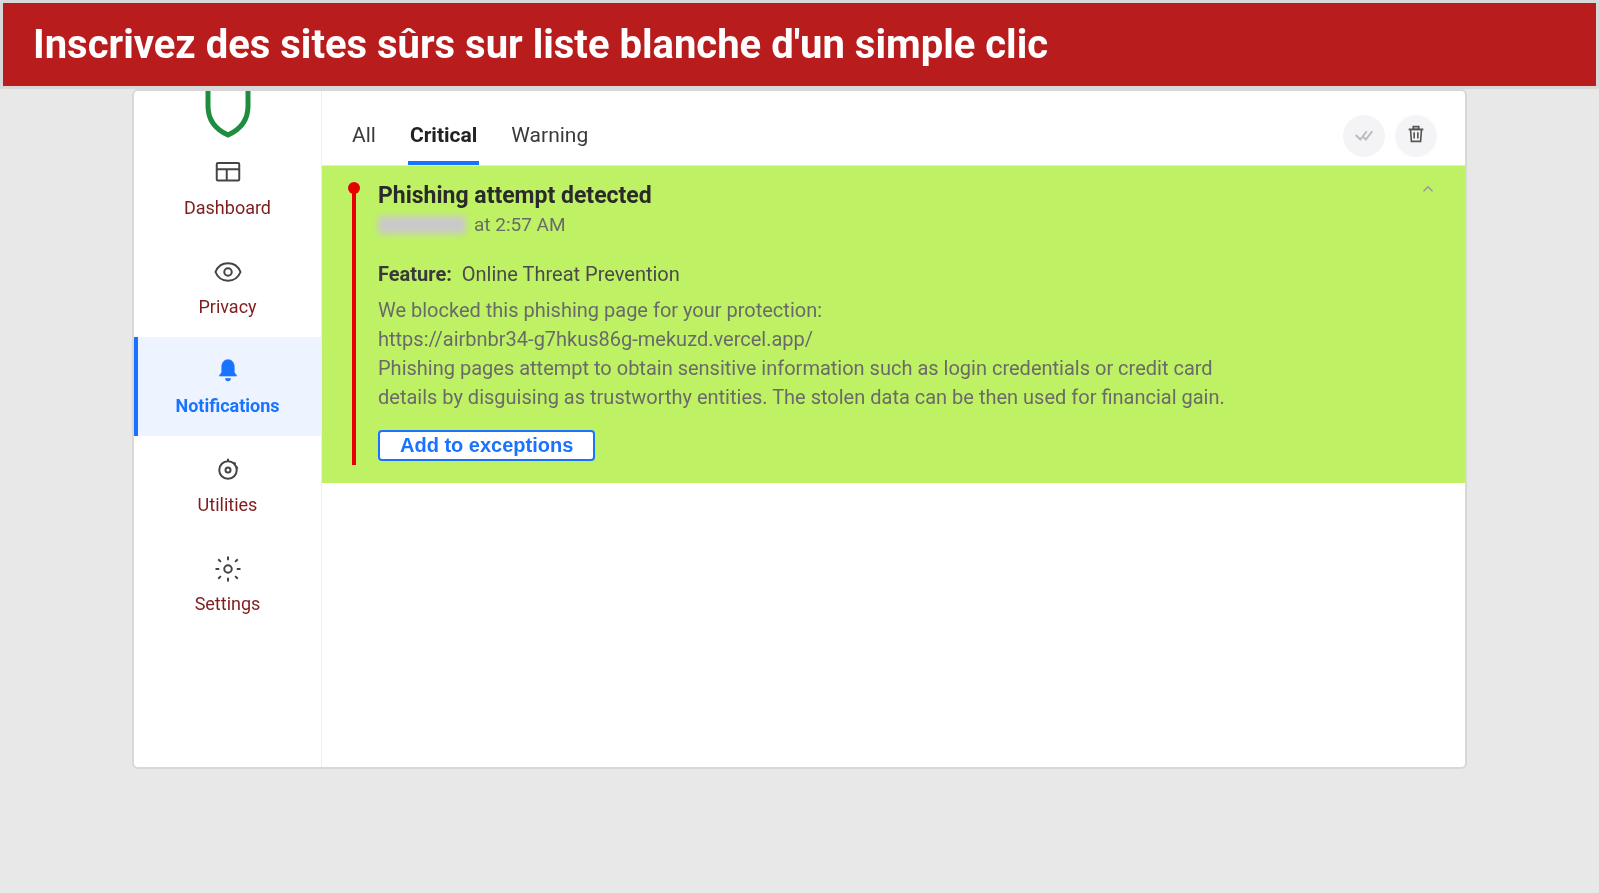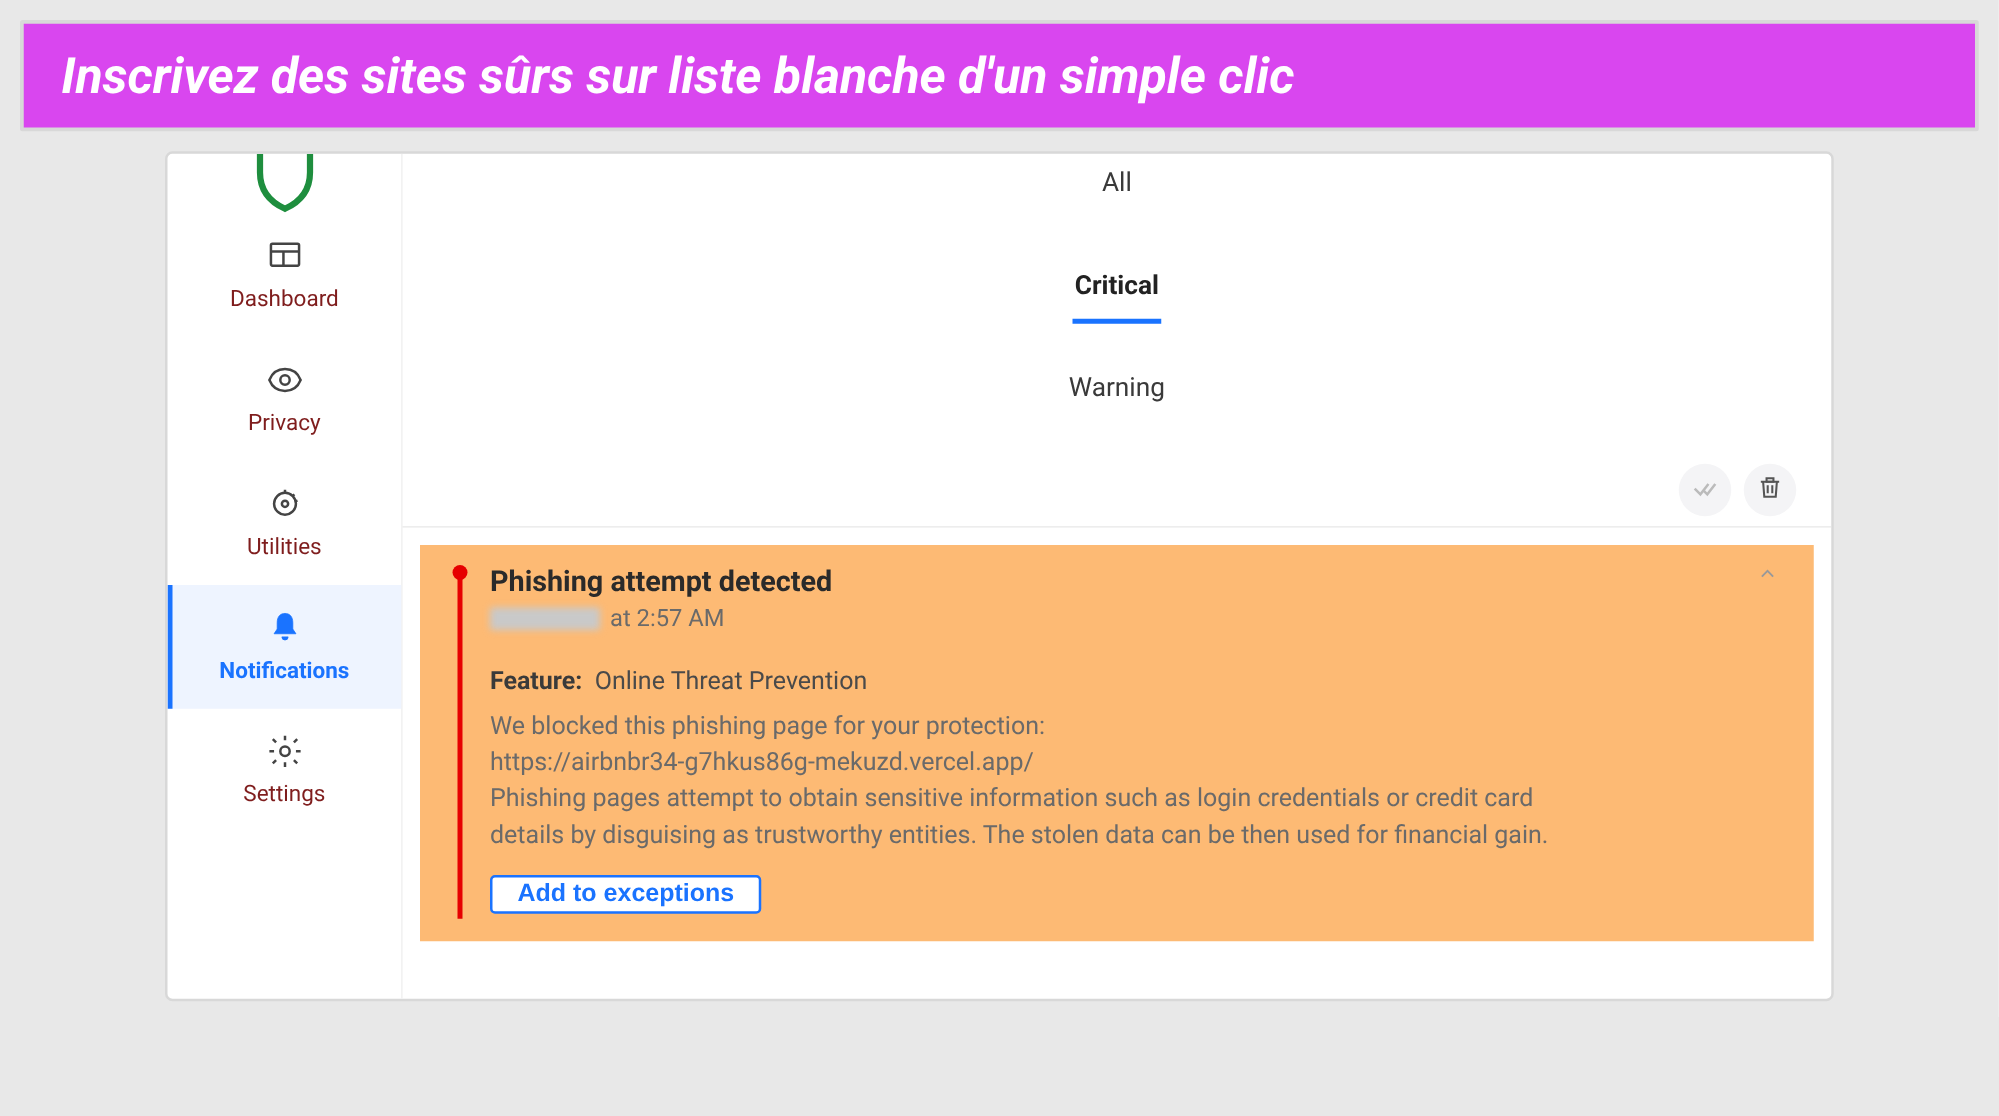--- a/index.html
+++ b/index.html
@@ -4,29 +4,27 @@
   <style>
     * { box-sizing: border-box; margin: 0; padding: 0; }
     body {
       font-family: -apple-system, BlinkMacSystemFont, "Segoe UI", Roboto, Arial, sans-serif;
       background: #e8e8e8;
       width: 1599px;
       height: 893px;
       position: relative;
     }
     .banner {
-      background: #d946ef;
+      background: #b91c1c;
       color: #fff;
       padding: 18px 30px;
       font-size: 40px;
       font-weight: 700;
       border: 3px solid #d8d8d8;
-      margin: 16px;
       border-radius: 2px;
-      font-style: italic;
     }
     .app-window {
       background: #fff;
       margin: 0 132px 30px 132px;
       border: 2px solid #d8d8d8;
       border-radius: 6px;
       display: flex;
       height: 680px;
       overflow: hidden;
     }
@@ -69,26 +67,25 @@
     }
     .sb-icon { width: 38px; height: 32px; display: flex; align-items: center; justify-content: center; }
     .sb-icon svg { width: 34px; height: 30px; }
     .main {
       flex: 1;
       display: flex;
       flex-direction: column;
     }
     .tab-row {
       display: flex;
-      align-items: center;
-      padding: 2px 28px 0 28px;
+      align-items: flex-end;
+      padding: 22px 28px 0 28px;
       gap: 30px;
       border-bottom: 1px solid #e8e8e8;
       position: relative;
-      flex-direction: column;
     }
     .tab {
       font-size: 21px;
       color: #3a3a3a;
       padding: 10px 2px 14px 2px;
       cursor: pointer;
       border-bottom: 4px solid transparent;
     }
     .tab.active {
       font-weight: 700;
@@ -106,22 +103,22 @@
       width: 42px;
       height: 42px;
       border-radius: 50%;
       background: #f4f4f6;
       display: flex;
       align-items: center;
       justify-content: center;
       cursor: pointer;
     }
     .notification-card {
-      background: #fdba74;
-      margin: 14px;
+      background: #bef264;
+      margin: 0;
       padding: 16px 30px 22px 30px;
       position: relative;
     }
     .timeline {
       position: absolute;
       left: 30px;
       top: 20px;
       bottom: 18px;
       width: 4px;
       background: #e60000;
@@ -223,41 +220,41 @@
     <div class="sidebar-item">
       <span class="sb-icon">
         <svg viewBox="0 0 24 24" fill="none" stroke="#444" stroke-width="1.6">
             <path d="M2 12 C4 7 8 5 12 5 C16 5 20 7 22 12 C20 17 16 19 12 19 C8 19 4 17 2 12 Z"></path>
             <circle cx="12" cy="12" r="3"></circle>
           </svg>
       </span>
       <span>Privacy</span>
     </div>
 
+    <div class="sidebar-item active">
+      <span class="sb-icon">
+        <svg viewBox="0 0 24 24" fill="#1a73ff" stroke="#1a73ff" stroke-width="0.5">
+            <path d="M12 3 C9 3 7 5 7 9 V13 L5 16 H19 L17 13 V9 C17 5 15 3 12 3 Z"></path>
+            <path d="M10 18 A2 2 0 0 0 14 18 Z"></path>
+          </svg>
+      </span>
+      <span>Notifications</span>
+    </div>
+
     <div class="sidebar-item">
       <span class="sb-icon">
         <svg viewBox="0 0 24 24" fill="none" stroke="#444" stroke-width="1.6">
             <circle cx="12" cy="12" r="7"></circle>
             <circle cx="12" cy="12" r="2"></circle>
             <line x1="12" y1="3" x2="12" y2="5"></line>
             <line x1="18" y1="6" x2="17" y2="7"></line>
             <line x1="20" y1="10" x2="18.5" y2="10.5"></line>
           </svg>
       </span>
       <span>Utilities</span>
-    </div>
-
-    <div class="sidebar-item active">
-      <span class="sb-icon">
-        <svg viewBox="0 0 24 24" fill="#1a73ff" stroke="#1a73ff" stroke-width="0.5">
-            <path d="M12 3 C9 3 7 5 7 9 V13 L5 16 H19 L17 13 V9 C17 5 15 3 12 3 Z"></path>
-            <path d="M10 18 A2 2 0 0 0 14 18 Z"></path>
-          </svg>
-      </span>
-      <span>Notifications</span>
     </div>
 
     <div class="sidebar-item">
       <span class="sb-icon">
         <svg viewBox="0 0 24 24" fill="none" stroke="#444" stroke-width="1.6">
             <circle cx="12" cy="12" r="3"></circle>
             <path d="M12 2 L12 5 M12 19 L12 22 M4.2 4.2 L6.3 6.3 M17.7 17.7 L19.8 19.8 M2 12 L5 12 M19 12 L22 12 M4.2 19.8 L6.3 17.7 M17.7 6.3 L19.8 4.2"></path>
           </svg>
       </span>
       <span>Settings</span>

